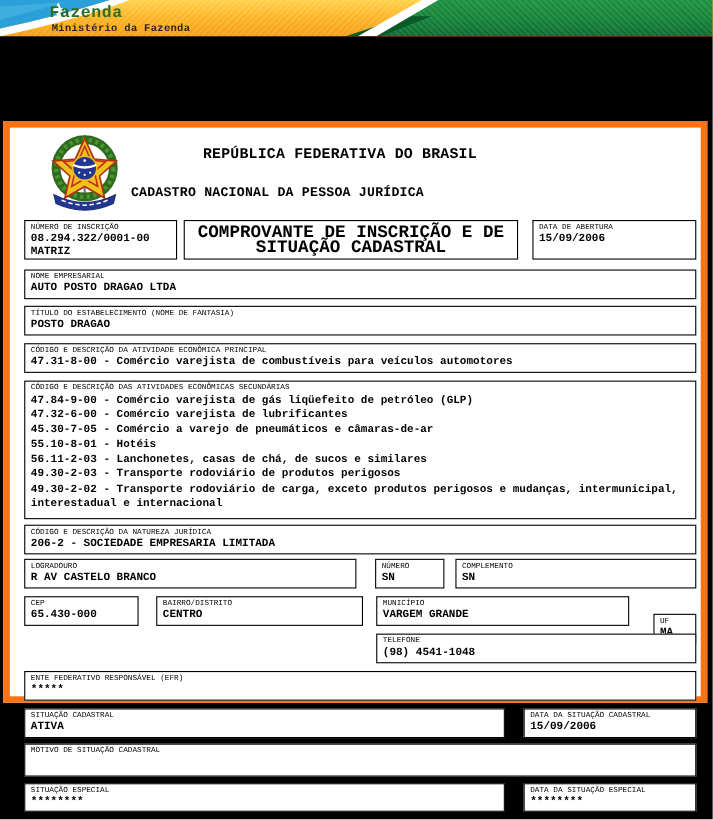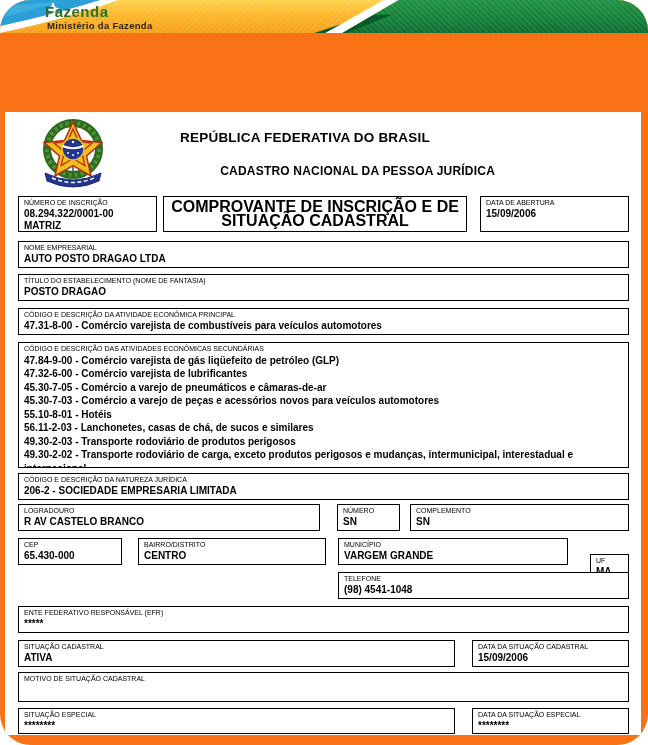--- a/index.html
+++ b/index.html
@@ -1,19 +1,19 @@
 <!DOCTYPE html>
 <html><head>
 <meta charset="utf-8">
 <style>
   * { margin:0; padding:0; box-sizing:border-box; }
   html,body { background:#ffffff; }
   #page {
     position:relative; width:648px; height:745px; overflow:hidden;
-    background:#f97316; font-family:Liberation Sans, sans-serif; color:#000;border-radius:31px;
+    background:#000000; font-family:Liberation Mono, monospace; color:#000;
   }
 
   
   #banner { position:absolute; left:0; top:0; width:648px; height:33px; overflow:hidden;
     background:linear-gradient(180deg,#ffd24a 0%,#fdb628 45%,#f69f17 100%); }
   #banner .weave { position:absolute; inset:0;
     background:repeating-linear-gradient(135deg, rgba(255,255,255,.10) 0 2px, rgba(0,0,0,0) 2px 4px); }
   #banner .green-wedge { position:absolute; inset:0;
     background:linear-gradient(180deg,#1e9040 0%,#14813a 55%,#0c6b2e 100%);
     clip-path:polygon(60.5% 0, 100% 0, 100% 100%, 51.5% 100%); }
@@ -24,26 +24,26 @@
     clip-path:polygon(57% 45%, 60.5% 45%, 53.5% 100%, 48.5% 100%); }
   #banner .white-stripe { position:absolute; inset:0; background:#ffffff;
     clip-path:polygon(59.2% 0, 61.5% 0, 52.8% 100%, 50.2% 100%); }
   #banner svg.swoosh { position:absolute; left:0; top:0; }
   .brand-name { position:absolute; left:45px; top:3px; font-size:15px; font-weight:bold;
     color:#2d6e27; letter-spacing:.5px; }
   .brand-sub { position:absolute; left:47px; top:20px; font-size:9.5px; font-weight:bold;
     color:#2b241c; letter-spacing:.3px; }
 
   
-  #doc { position:absolute; left:3px; top:110px; width:640px; height:627px;
-    border:2px solid #f97316; background:#fff; }
+  #doc { position:absolute; left:3px; top:110px; width:640px; height:529px;
+    border:6px solid #f97316; background:#fff; }
   #coat { position:absolute; left:23px; top:5px; }
   .doc-title1 { position:absolute; left:110px; top:18px; width:380px; text-align:center;
     font-size:13.5px; font-weight:bold; letter-spacing:.2px; }
-  .doc-title2 { position:absolute; left:110px; top:52px; width:380px; text-align:right;
+  .doc-title2 { position:absolute; left:110px; top:52px; width:380px; text-align:left;
     font-size:12px; font-weight:bold; letter-spacing:.2px; }
 
   .fbox { position:absolute; border:1px solid #000; background:#fff; padding:2px 3px 0 5px; overflow:hidden; }
   .flabel { font-size:7px; line-height:8.5px; white-space:nowrap; color:#000; }
   .fvalue { font-size:10px; font-weight:bold; line-height:12px; white-space:nowrap; color:#000; }
   .list .fvalue { line-height:13.5px; white-space:normal; }
   .center-box { display:flex; flex-direction:column; justify-content:center; align-items:center;
     text-align:center; padding:0 4px; }
   .center-box .big { font-size:16px; font-weight:bold; line-height:14px; }
 </style>
@@ -116,21 +116,20 @@
     <div class="fbox" style="left:13px;top:196px;width:611px;height:27px">
       <div class="flabel">CÓDIGO E DESCRIÇÃO DA ATIVIDADE ECONÔMICA PRINCIPAL</div>
       <div class="fvalue">47.31-8-00 - Comércio varejista de combustíveis para veículos automotores</div>
     </div>
 
     <div class="fbox list" style="left:13px;top:230px;width:611px;height:126px">
       <div class="flabel">CÓDIGO E DESCRIÇÃO DAS ATIVIDADES ECONÔMICAS SECUNDÁRIAS</div>
       <div class="fvalue">47.84-9-00 - Comércio varejista de gás liqüefeito de petróleo (GLP)</div>
       <div class="fvalue">47.32-6-00 - Comércio varejista de lubrificantes</div>
       <div class="fvalue">45.30-7-05 - Comércio a varejo de pneumáticos e câmaras-de-ar</div>
-      <div class="fvalue">45.30-7-03 - Comércio a varejo de peças e acessórios novos para veículos automotores</div>
       <div class="fvalue">55.10-8-01 - Hotéis</div>
       <div class="fvalue">56.11-2-03 - Lanchonetes, casas de chá, de sucos e similares</div>
       <div class="fvalue">49.30-2-03 - Transporte rodoviário de produtos perigosos</div>
       <div class="fvalue">49.30-2-02 - Transporte rodoviário de carga, exceto produtos perigosos e mudanças, intermunicipal, interestadual e internacional</div>
     </div>
 
     <div class="fbox" style="left:13px;top:361px;width:611px;height:27px">
       <div class="flabel">CÓDIGO E DESCRIÇÃO DA NATUREZA JURÍDICA</div>
       <div class="fvalue">206-2 - SOCIEDADE EMPRESARIA LIMITADA</div>
     </div>

